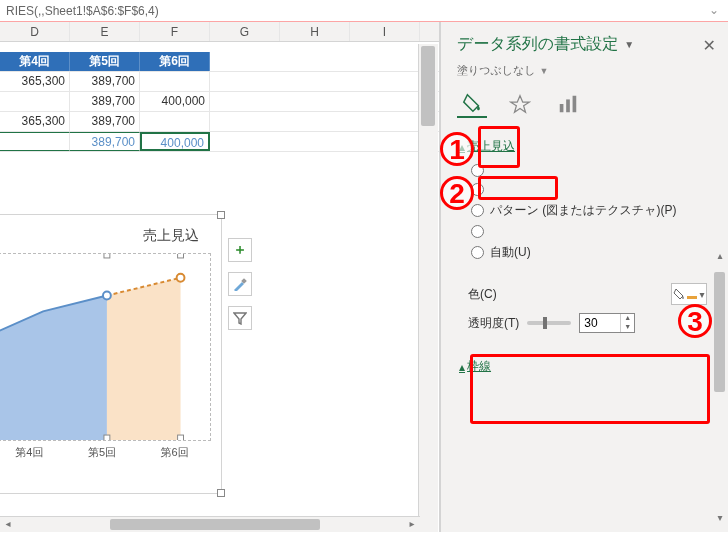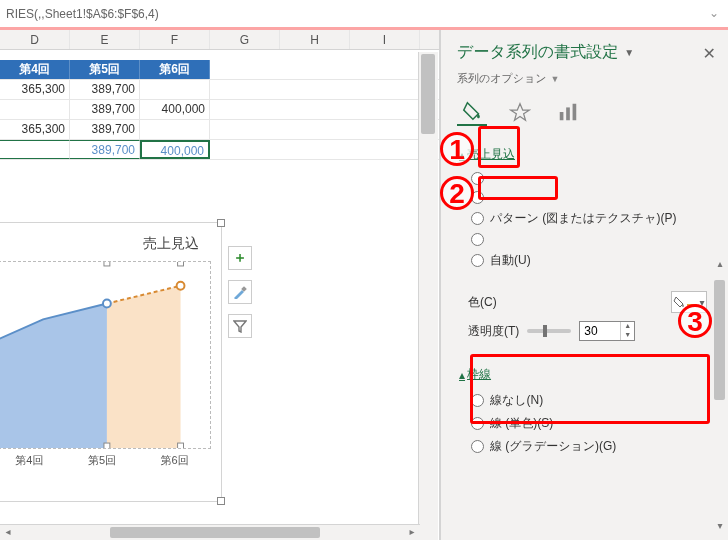--- a/index.html
+++ b/index.html
@@ -1,18 +1,18 @@
 <!DOCTYPE html>
 <html><head>
 <meta charset="utf-8">
 <style>
 * { box-sizing: border-box; margin: 0; padding: 0; }
 body { font-family: "Meiryo UI", "Yu Gothic UI", sans-serif; font-size: 12px; background: #fff; width: 728px; height: 548px; overflow: hidden; position: relative; color: #333; }
 
-.formula-bar { height: 30px; border-bottom: 3px solid #fca5a5; padding: 2px 6px; font-size: 12px; color: #555; background: #fff; display: flex; align-items: center; }
+.formula-bar { height: 22px; border-bottom: 1px solid #fca5a5; padding: 2px 6px; font-size: 12px; color: #555; background: #fff; display: flex; align-items: center; }
 .formula-bar .fx { color: #666; }
 .formula-bar .dd { margin-left: auto; width: 16px; height: 16px; color: #999; text-align: center; }
 
 .main { display: flex; height: calc(100% - 38px); }
 
 .grid-area { flex: 0 0 440px; position: relative; border-right: 1px solid #d4d4d4; overflow: hidden; }
 .col-headers { display: flex; height: 20px; border-bottom: 1px solid #d4d4d4; background: #f3f2f1; }
 .col-headers .ch { flex: 0 0 70px; text-align: center; font-size: 12px; color: #555; border-right: 1px solid #e6e6e6; line-height: 20px; }
 
 .row { display: flex; height: 20px; border-bottom: 1px solid #e6e6e6; }
@@ -180,21 +180,21 @@
 
   </div>
 
   <div class="pane">
     <div class="pane-title">
       <span>データ系列の書式設定</span>
         <span class="dd2">▼</span>
     </div>
     <div class="pane-close">✕</div>
     <div class="pane-sub">
-      <span>系列のオプション</span>
+      <span>塗りつぶしなし</span>
         <span style="font-size:9px;color:#888;">▼</span>
     </div>
 
     <div class="pane-tabs">
       <div class="tab-icon active">
         <svg viewBox="0 0 24 24">
             <path d="M7 3 L19 15 L13 21 L3 11 Z" fill="none" stroke="#217346" stroke-width="1.6"></path>
             <path d="M19 15 C21 17 21 20 19 20 C17 20 17 17 19 15 Z" fill="#217346"></path>
           </svg>
       </div>
@@ -253,34 +253,20 @@
             <input value="30" style="">
             <div class="sbtns">
                 <div>▲</div>
                 <div>▼</div>
               </div>
           </div>
         </div>
       </div>
 
       <div class="section-hdr" style="margin-top:6px;">▴ <span>枠線</span></div>
-      <div class="opts">
-        <label class="opt">
-            <input type="radio" name="brd" style="">
-            <span>線なし(N)</span>
-          </label>
-        <label class="opt">
-            <input type="radio" name="brd" style="">
-            <span>線 (単色)(S)</span>
-          </label>
-        <label class="opt">
-            <input type="radio" name="brd" style="">
-            <span>線 (グラデーション)(G)</span>
-          </label>
-      </div>
 
       <div class="pane-scroll">
         <div class="arr t">▴</div>
         <div class="thumb"></div>
         <div class="arr b">▾</div>
       </div>
     </div>
 
   </div>
 </div>

